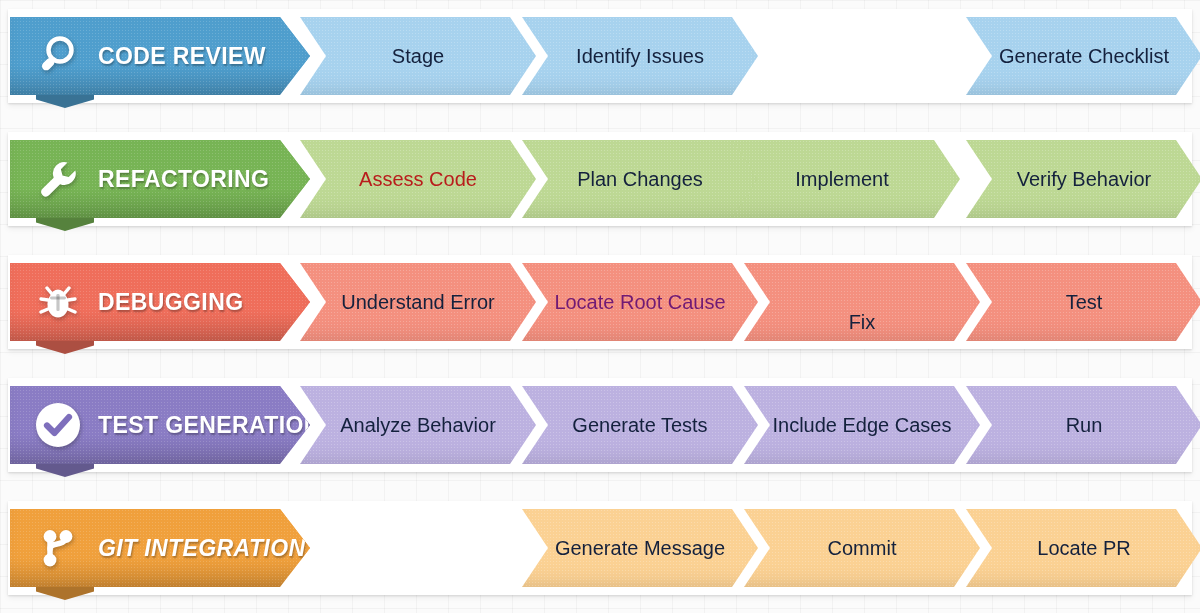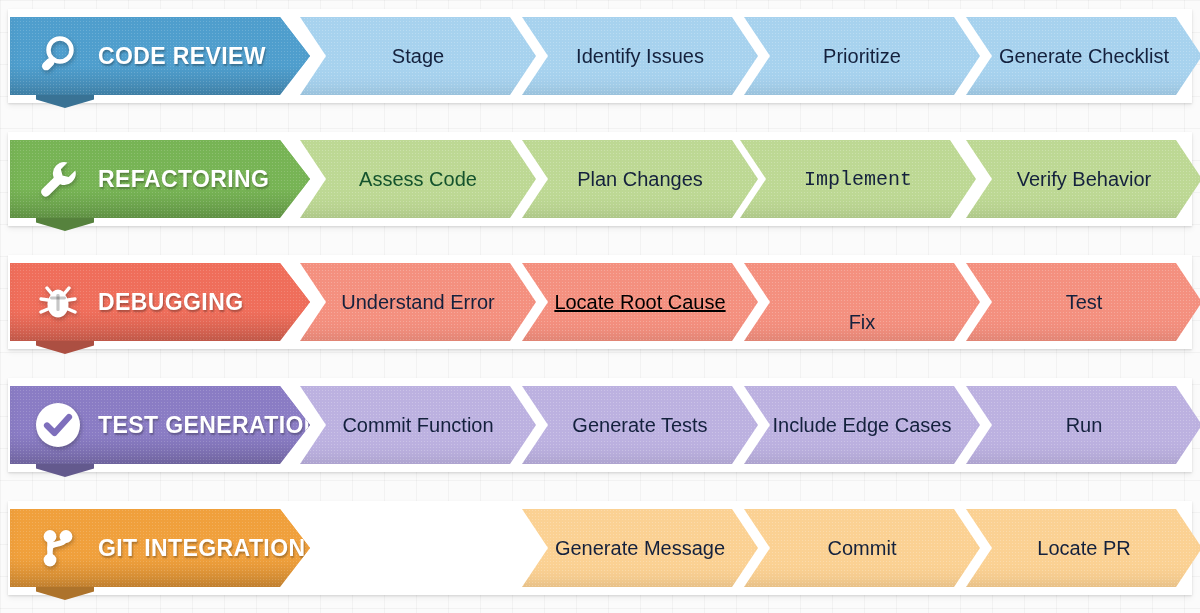--- a/index.html
+++ b/index.html
@@ -152,48 +152,45 @@
 <div id="canvas">
     <div class="row" style="top: 17px;">
       <div class="row-plate"></div>
       <div class="steps">
         <div class="step first" style="left: 0px; width: 236px; background: rgb(167, 210, 238); z-index: 30;">
           <span class="step-label" style="color: rgb(20, 33, 61);">Stage</span>
         </div>
         <div class="step" style="left: 222px; width: 236px; background: rgb(167, 210, 238); z-index: 29;">
           <span class="step-label" style="color: rgb(20, 33, 61);">Identify Issues</span>
         </div>
-        <div class="step" style="left: 444px; width: 236px; background: rgb(167, 210, 238); z-index: 28;">
-          <span class="step-label" style="color: rgb(20, 33, 61);">Prioritize</span>
-        </div>
         <div class="step last" style="left: 666px; width: 236px; background: rgb(167, 210, 238); z-index: 27;">
           <span class="step-label" style="color: rgb(20, 33, 61);">Generate Checklist</span>
         </div>
       </div>
       <div class="fold" style="background: rgb(79, 158, 205);"></div>
       <div class="head" style="background: linear-gradient(rgb(79, 158, 205) 0%, rgb(79, 158, 205) 62%, rgba(0, 0, 0, 0.1) 100%), rgb(79, 158, 205); z-index: 40; text-align: right;">
         <span class="head-icon">
           <svg width="46" height="46" viewBox="0 0 46 46">
         <circle cx="25" cy="17" r="11.5" fill="none" stroke="white" stroke-width="4.5"></circle>
         <rect x="6" y="27" width="14" height="8.5" rx="4.25" fill="white" transform="rotate(-45 13 31)"></rect>
       </svg>
         </span>
         <span class="head-label" style="color: rgb(255, 255, 255);">CODE REVIEW</span>
       </div>
     </div>
     <div class="row" style="top: 140px;">
       <div class="row-plate"></div>
       <div class="steps">
         <div class="step first" style="left: 0px; width: 236px; background: rgb(189, 216, 148); z-index: 30;">
-          <span class="step-label" style="color: #14532d;">Assess Code</span>
+          <span class="step-label" style="color: #b91c1c;">Assess Code</span>
         </div>
         <div class="step" style="left: 222px; width: 236px; background: rgb(189, 216, 148); z-index: 29;">
           <span class="step-label" style="color: rgb(20, 33, 61);">Plan Changes</span>
         </div>
-        <div class="step" style="left: 440px; width: 236px; background: rgb(189, 216, 148); z-index: 28; font-family: Liberation Mono, monospace;">
+        <div class="step" style="left: 424px; width: 236px; background: rgb(189, 216, 148); z-index: 28;">
           <span class="step-label" style="color: rgb(20, 33, 61);">Implement</span>
         </div>
         <div class="step last" style="left: 666px; width: 236px; background: rgb(189, 216, 148); z-index: 27;">
           <span class="step-label" style="color: rgb(20, 33, 61);">Verify Behavior</span>
         </div>
       </div>
       <div class="fold" style="background: rgb(119, 180, 85);"></div>
       <div class="head" style="background: linear-gradient(rgb(119, 180, 85) 0%, rgb(119, 180, 85) 62%, rgba(0, 0, 0, 0.1) 100%), rgb(119, 180, 85); z-index: 40;">
         <span class="head-icon">
           <svg width="46" height="46" viewBox="0 0 46 46">
@@ -203,21 +200,21 @@
         <span class="head-label" style="color: rgb(255, 255, 255);">REFACTORING</span>
       </div>
     </div>
     <div class="row" style="top: 263px;">
       <div class="row-plate"></div>
       <div class="steps">
         <div class="step first" style="left: 0px; width: 236px; background: rgb(244, 144, 127); z-index: 30;">
           <span class="step-label" style="color: rgb(20, 33, 61);">Understand Error</span>
         </div>
         <div class="step" style="left: 222px; width: 236px; background: rgb(244, 144, 127); z-index: 29;">
-          <span class="step-label" style="color: #000000; text-decoration: underline;">Locate Root Cause</span>
+          <span class="step-label" style="color: #701a75;">Locate Root Cause</span>
         </div>
         <div class="step" style="left: 444px; width: 236px; background: rgb(244, 144, 127); z-index: 28;">
           <span class="step-label" style="color: rgb(20, 33, 61); margin-top: 40px;">Fix</span>
         </div>
         <div class="step last" style="left: 666px; width: 236px; background: rgb(244, 144, 127); z-index: 27;">
           <span class="step-label" style="color: rgb(20, 33, 61);">Test</span>
         </div>
       </div>
       <div class="fold" style="background: rgb(239, 110, 91);"></div>
       <div class="head" style="background: linear-gradient(rgb(239, 110, 91) 0%, rgb(239, 110, 91) 62%, rgba(0, 0, 0, 0.1) 100%), rgb(239, 110, 91); z-index: 40;">
@@ -237,21 +234,21 @@
         <rect x="15" y="17.5" width="16" height="3" rx="1.4" fill="rgba(0,0,0,0.22)"></rect>
       </svg>
         </span>
         <span class="head-label" style="color: rgb(255, 255, 255);">DEBUGGING</span>
       </div>
     </div>
     <div class="row" style="top: 386px;">
       <div class="row-plate"></div>
       <div class="steps">
         <div class="step first" style="left: 0px; width: 236px; background: rgb(188, 177, 224); z-index: 30;">
-          <span class="step-label" style="color: rgb(20, 33, 61);">Commit Function</span>
+          <span class="step-label" style="color: rgb(20, 33, 61);">Analyze Behavior</span>
         </div>
         <div class="step" style="left: 222px; width: 236px; background: rgb(188, 177, 224); z-index: 29;">
           <span class="step-label" style="color: rgb(20, 33, 61);">Generate Tests</span>
         </div>
         <div class="step" style="left: 444px; width: 236px; background: rgb(188, 177, 224); z-index: 28;">
           <span class="step-label" style="color: rgb(20, 33, 61);">Include Edge Cases</span>
         </div>
         <div class="step last" style="left: 666px; width: 236px; background: rgb(188, 177, 224); z-index: 27;">
           <span class="step-label" style="color: rgb(20, 33, 61);">Run</span>
         </div>
@@ -274,21 +271,21 @@
           <span class="step-label" style="color: rgb(20, 33, 61);">Generate Message</span>
         </div>
         <div class="step" style="left: 444px; width: 236px; background: rgb(251, 209, 147); z-index: 28;">
           <span class="step-label" style="color: rgb(20, 33, 61);">Commit</span>
         </div>
         <div class="step last" style="left: 666px; width: 236px; background: rgb(251, 209, 147); z-index: 27;">
           <span class="step-label" style="color: rgb(20, 33, 61);">Locate PR</span>
         </div>
       </div>
       <div class="fold" style="background: rgb(240, 160, 60);"></div>
-      <div class="head" style="background: linear-gradient(rgb(240, 160, 60) 0%, rgb(240, 160, 60) 62%, rgba(0, 0, 0, 0.1) 100%), rgb(240, 160, 60); z-index: 40;">
+      <div class="head" style="background: linear-gradient(rgb(240, 160, 60) 0%, rgb(240, 160, 60) 62%, rgba(0, 0, 0, 0.1) 100%), rgb(240, 160, 60); z-index: 40; font-style: italic;">
         <span class="head-icon">
           <svg width="46" height="46" viewBox="0 0 46 46">
         <g stroke="white" stroke-width="5.5" fill="none" stroke-linecap="round">
           <path d="M15 13 L15 34"></path>
           <path d="M15 24 C15 16 30 22 30 13"></path>
         </g>
         <circle cx="15" cy="11.5" r="6.4" fill="white"></circle>
         <circle cx="15" cy="35" r="6.4" fill="white"></circle>
         <circle cx="31" cy="11.5" r="6.4" fill="white"></circle>
       </svg>

